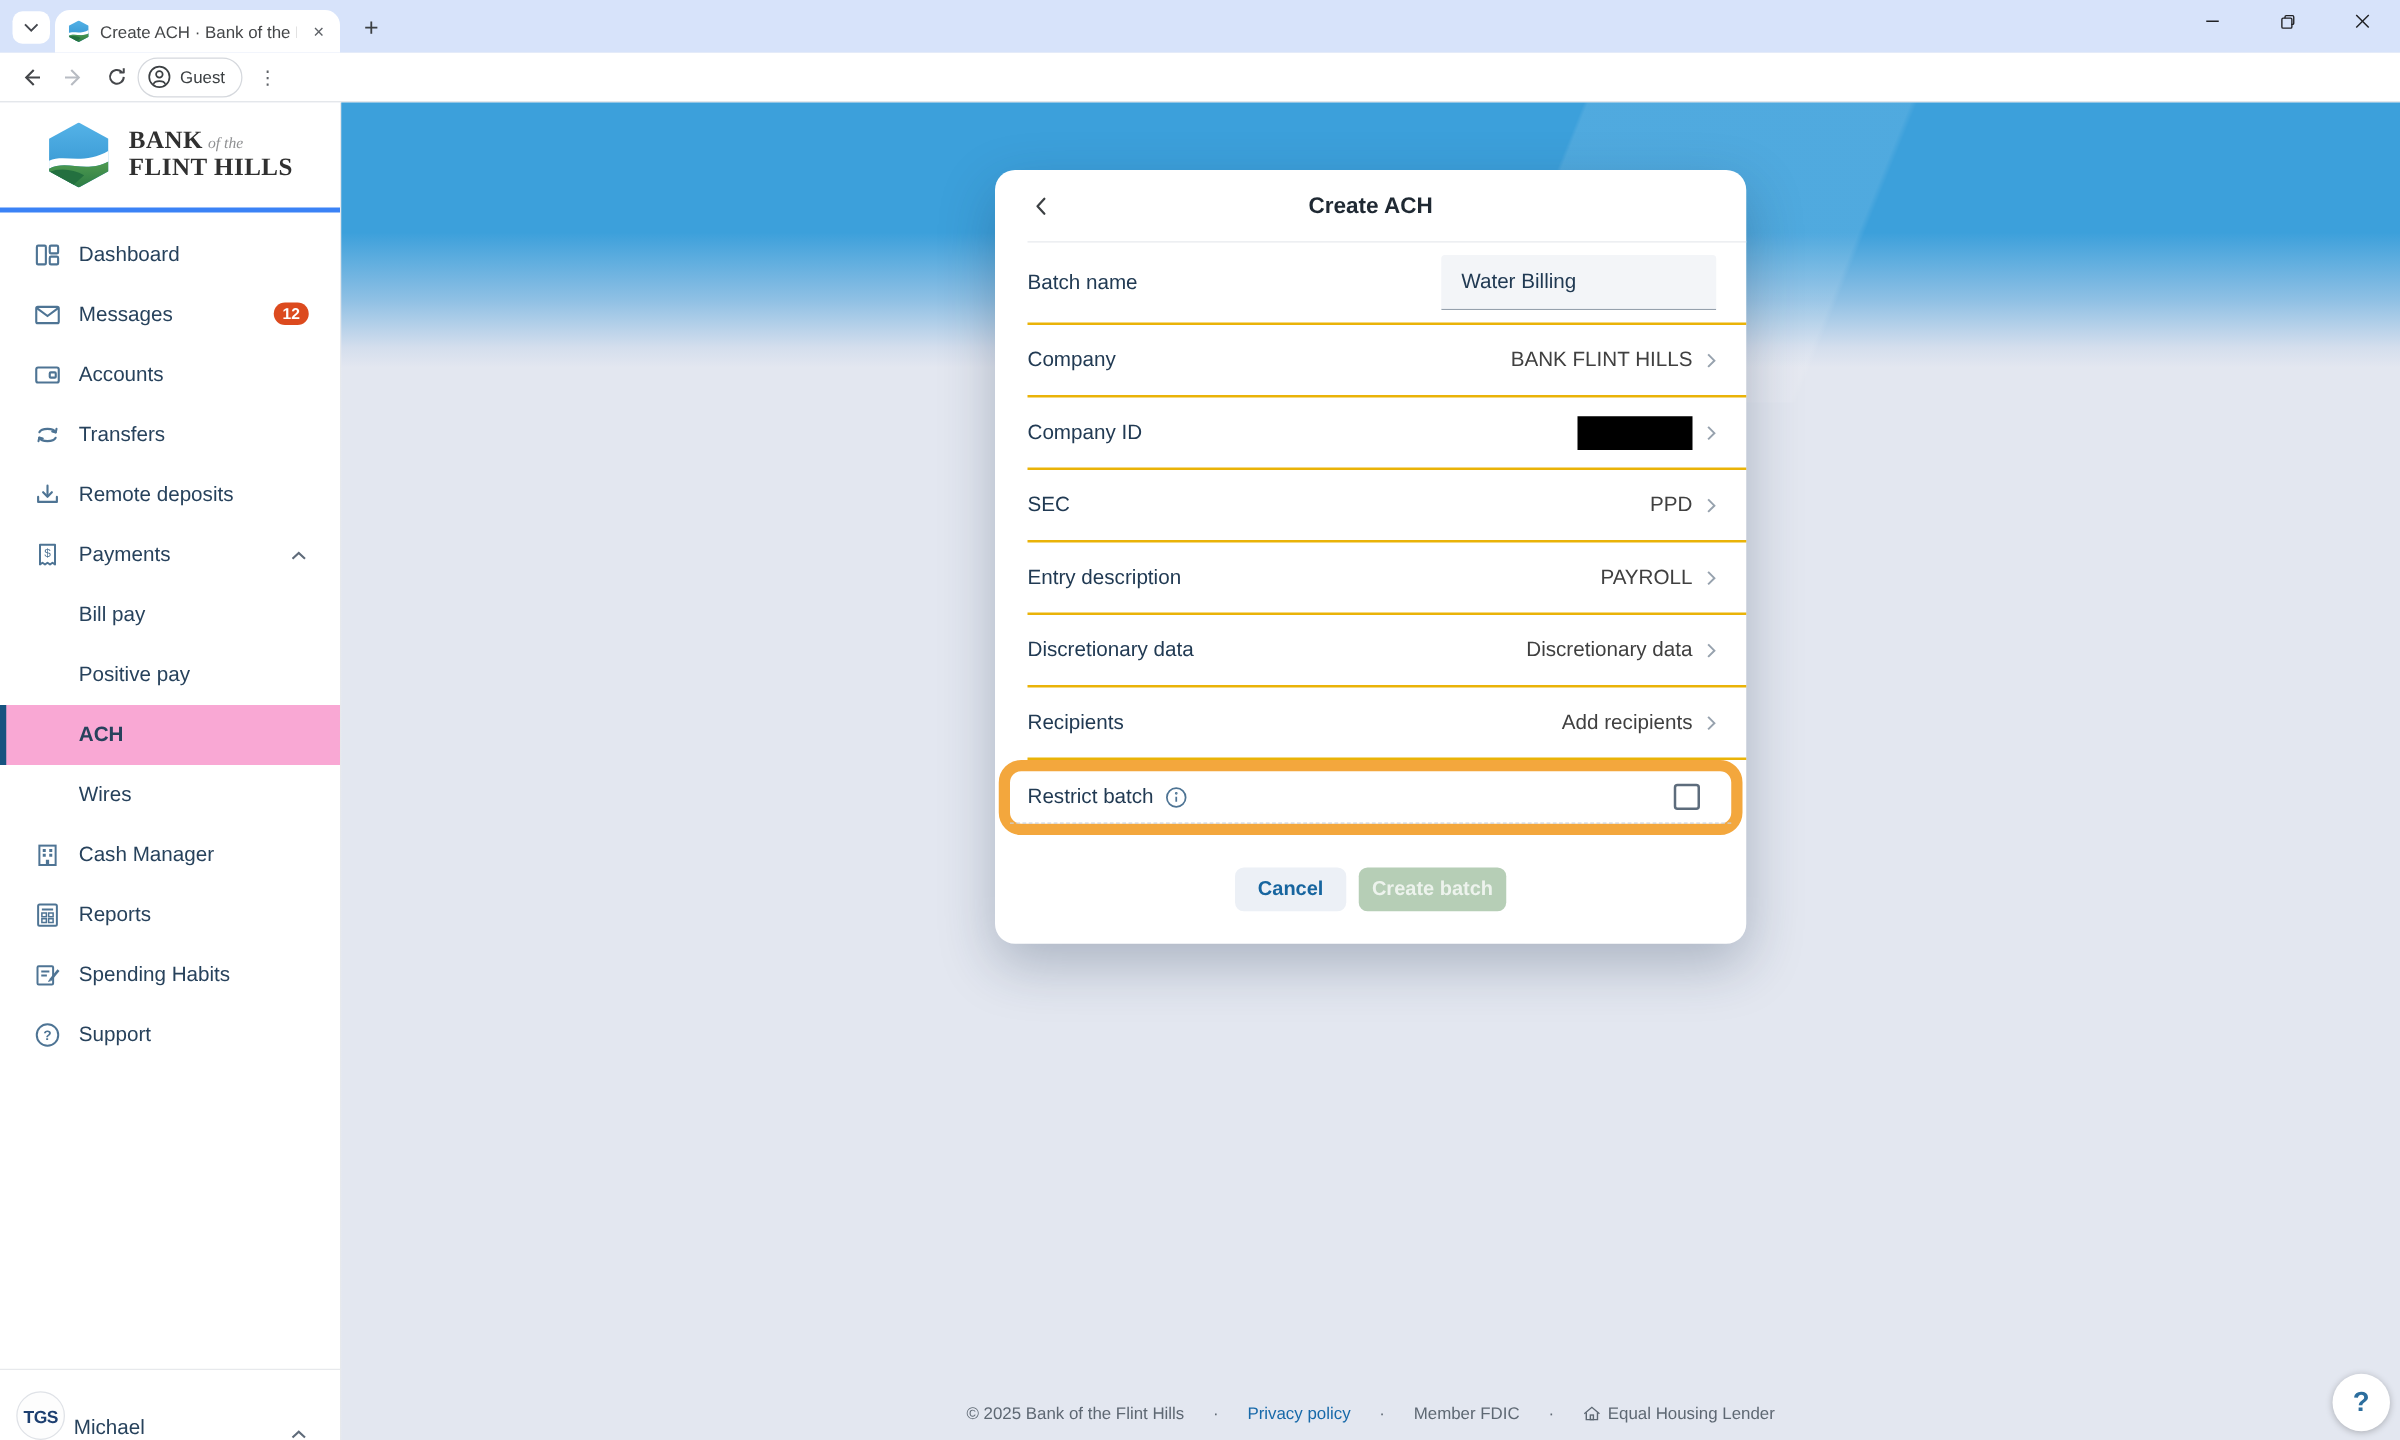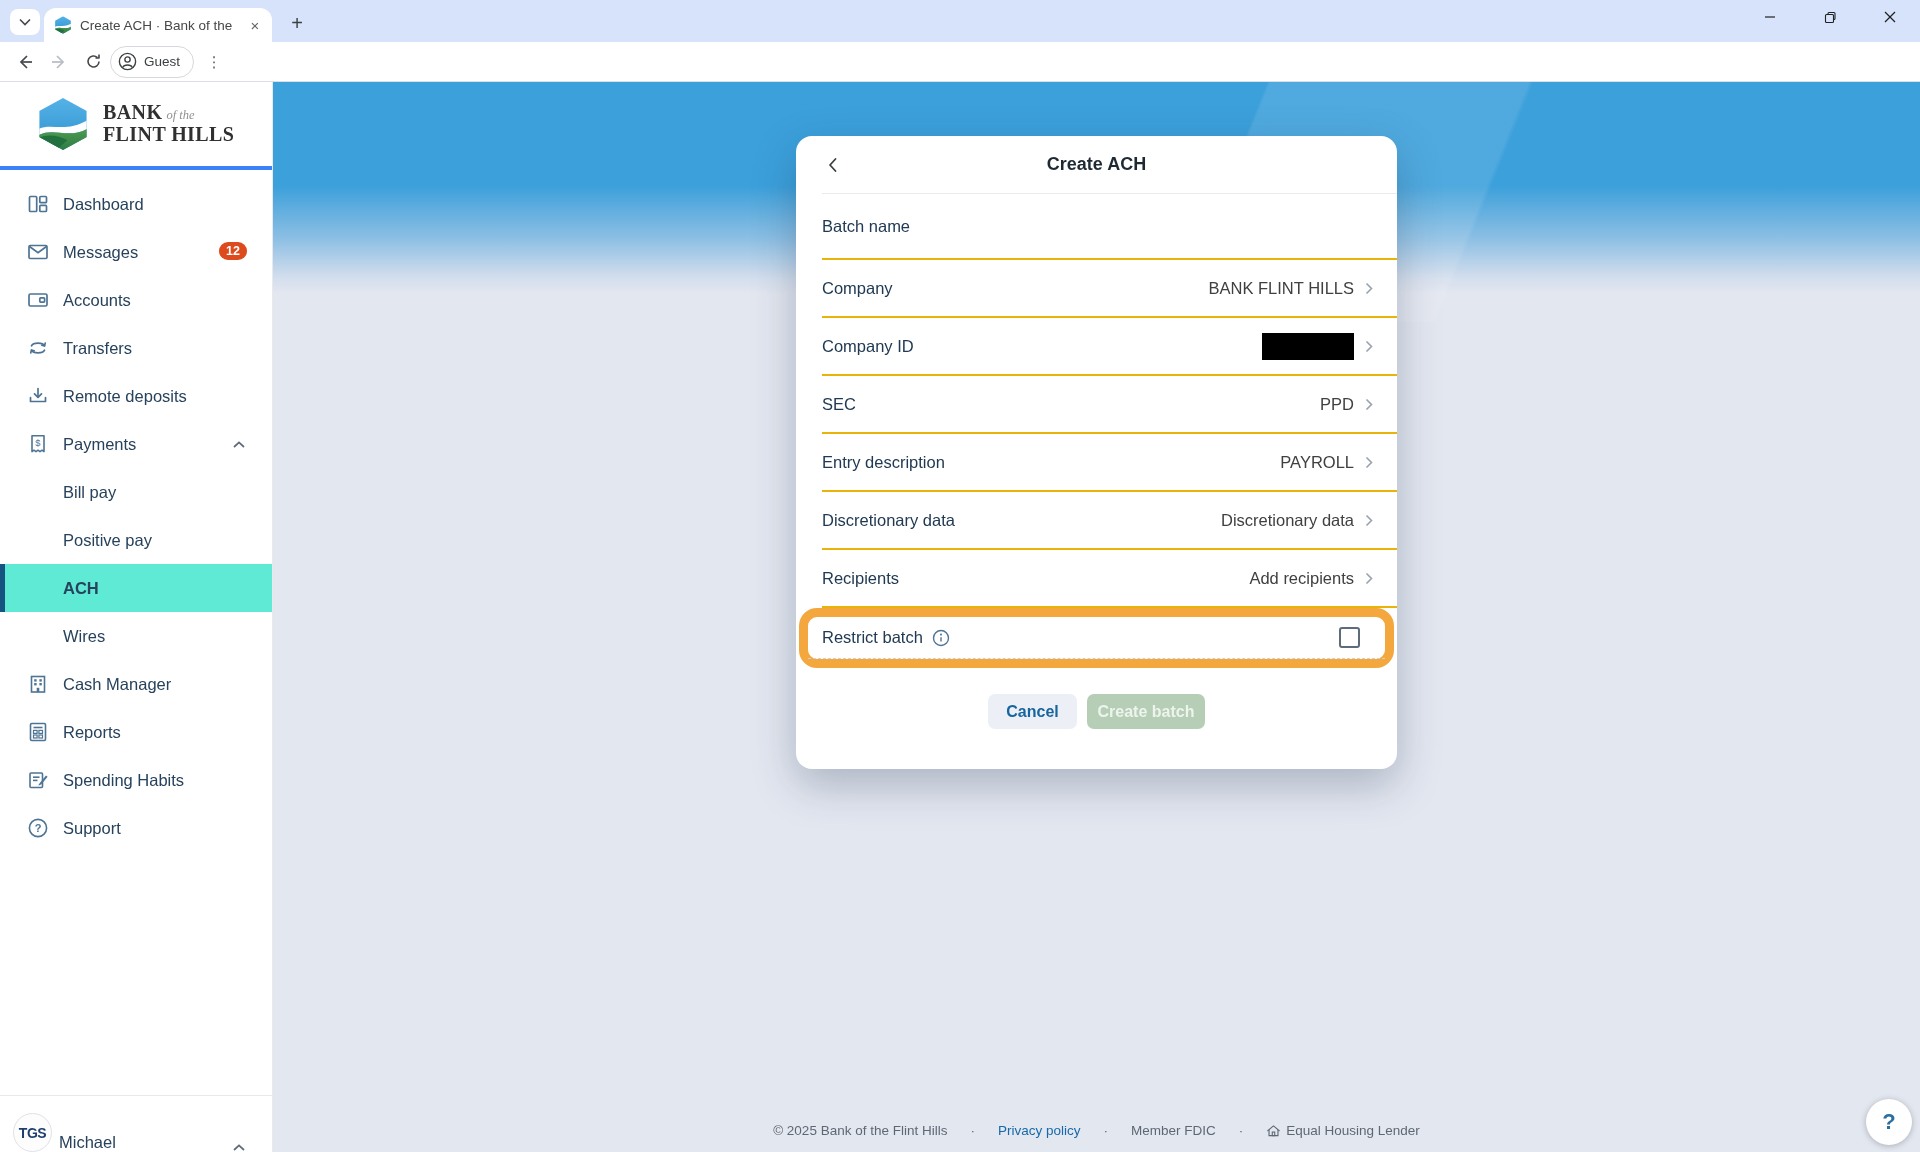--- a/index.html
+++ b/index.html
@@ -29,34 +29,34 @@
   #sidebar { width:273px; background:#fff; border-right:1px solid #E7E9EC; display:flex; flex-direction:column; flex:none; }
   .logoblock { height:88px; border-bottom:4px solid #3b82f6; display:flex; align-items:center; padding-left:36px; gap:13px; flex:none; }
   .logowords { font-family:"Liberation Serif", serif; color:#303030; line-height:1.08; }
   .lw1 { font-size:20px; font-weight:bold; letter-spacing:.4px; }
   .lw2 { font-size:12.5px; font-style:italic; color:#8f9092; font-weight:normal; letter-spacing:0; margin-left:4px; }
   .lw3 { font-size:20px; font-weight:bold; letter-spacing:.4px; }
   nav { padding-top:10px; flex:1; }
   .nav-item { height:48px; display:flex; align-items:center; padding-left:26px; position:relative; font-size:16.5px; color:#27425C; cursor:pointer; }
   .nav-item .ico { width:24px; height:24px; margin-right:13px; flex:none; }
   .nav-item.sub { padding-left:63px; }
-  .nav-item.selected { background:#5eead4; border-left:5px solid #175380; padding-left:58px; font-weight:bold; }
+  .nav-item.selected { background:#f9a8d4; border-left:5px solid #175380; padding-left:58px; font-weight:bold; }
   .badge { position:absolute; right:25px; top:14px; background:#DC4A1E; color:#fff; font-size:12.5px; font-weight:bold; padding:2px 7px; border-radius:10px; }
   .chevup { position:absolute; right:26px; }
   .userblock { border-top:1px solid #E7E9EC; height:57px; display:flex; align-items:flex-end; padding:0 26px 0 13px; gap:7px; flex:none; position:relative; cursor:pointer; }
   .avatar { width:39px; height:39px; border-radius:50%; border:1px solid #dfe2e7; color:#1D3F70; font-weight:bold; font-size:14px; letter-spacing:-.5px; background:#fdfdfd; flex:none; }
   .username { font-size:16.5px; color:#27425C; flex:1; }
 
   
   #main { flex:1; position:relative;
     background: linear-gradient(180deg,#3CA0DB 0px,#3CA0DB 104px,#8FC0E4 158px,#D4DEED 196px,#E3E7F0 212px,#E3E7F0 100%); }
   #main::before { content:""; position:absolute; top:0; left:0; right:0; height:240px; pointer-events:none;
     background: linear-gradient(112deg, rgba(255,255,255,0) 57%, rgba(255,255,255,.10) 57.2%, rgba(255,255,255,.10) 72%, rgba(255,255,255,0) 72.3%); }
   #dialog { position:absolute; left:523px; top:54px; width:601px; background:#fff; border-radius:16px;
-    box-shadow:0 16px 44px rgba(25,45,75,.28); padding-bottom:40px; }
+    box-shadow:0 16px 44px rgba(25,45,75,.28); padding-bottom:26px; }
   .dlg-header { height:57px; position:relative; display:flex; align-items:center; justify-content:center; }
   .backbtn { position:absolute; left:24px; top:16px; width:26px; height:26px; cursor:pointer; }
   .dlg-title { font-size:18px; font-weight:bold; color:#1F2933; }
   .hdiv { border-top:1px solid #E8EAEE; margin-left:26px; }
   .row { height:58px; margin-left:26px; padding-right:24px; border-bottom:2px solid #eab308;
     display:flex; align-items:center; justify-content:space-between; }
   .row.tall { height:66px; }
   .rlabel { font-size:16.5px; color:#213A53; }
   .rvalue { display:flex; align-items:center; gap:11px; font-size:16.5px; color:#404040; cursor:pointer; }
   .redact { width:92px; height:27px; background:#000; }
@@ -352,20 +352,21 @@
           <svg width="18" height="18" viewBox="0 0 18 18" fill="none" stroke="#3C4043" stroke-width="1.8" stroke-linecap="round" stroke-linejoin="round">
               <path d="M11.5 3 L6 9 L11.5 15"></path>
             </svg>
         </span>
         <span class="dlg-title">Create ACH</span>
       </div>
       <div class="hdiv"></div>
 
       <div class="row tall">
         <span class="rlabel">Batch name</span>
+        <input class="inputbox" value="Water Billing" style="">
       </div>
 
       <div class="row">
         <span class="rlabel">Company</span>
         <span class="rvalue">
             <span>BANK FLINT HILLS</span>
           <svg width="8" height="13" viewBox="0 0 8 13" fill="none" stroke="#97A2AE" stroke-width="1.6">
               <path d="M1.5 1.5 L6.5 6.5 L1.5 11.5"></path>
             </svg>
         </span>

